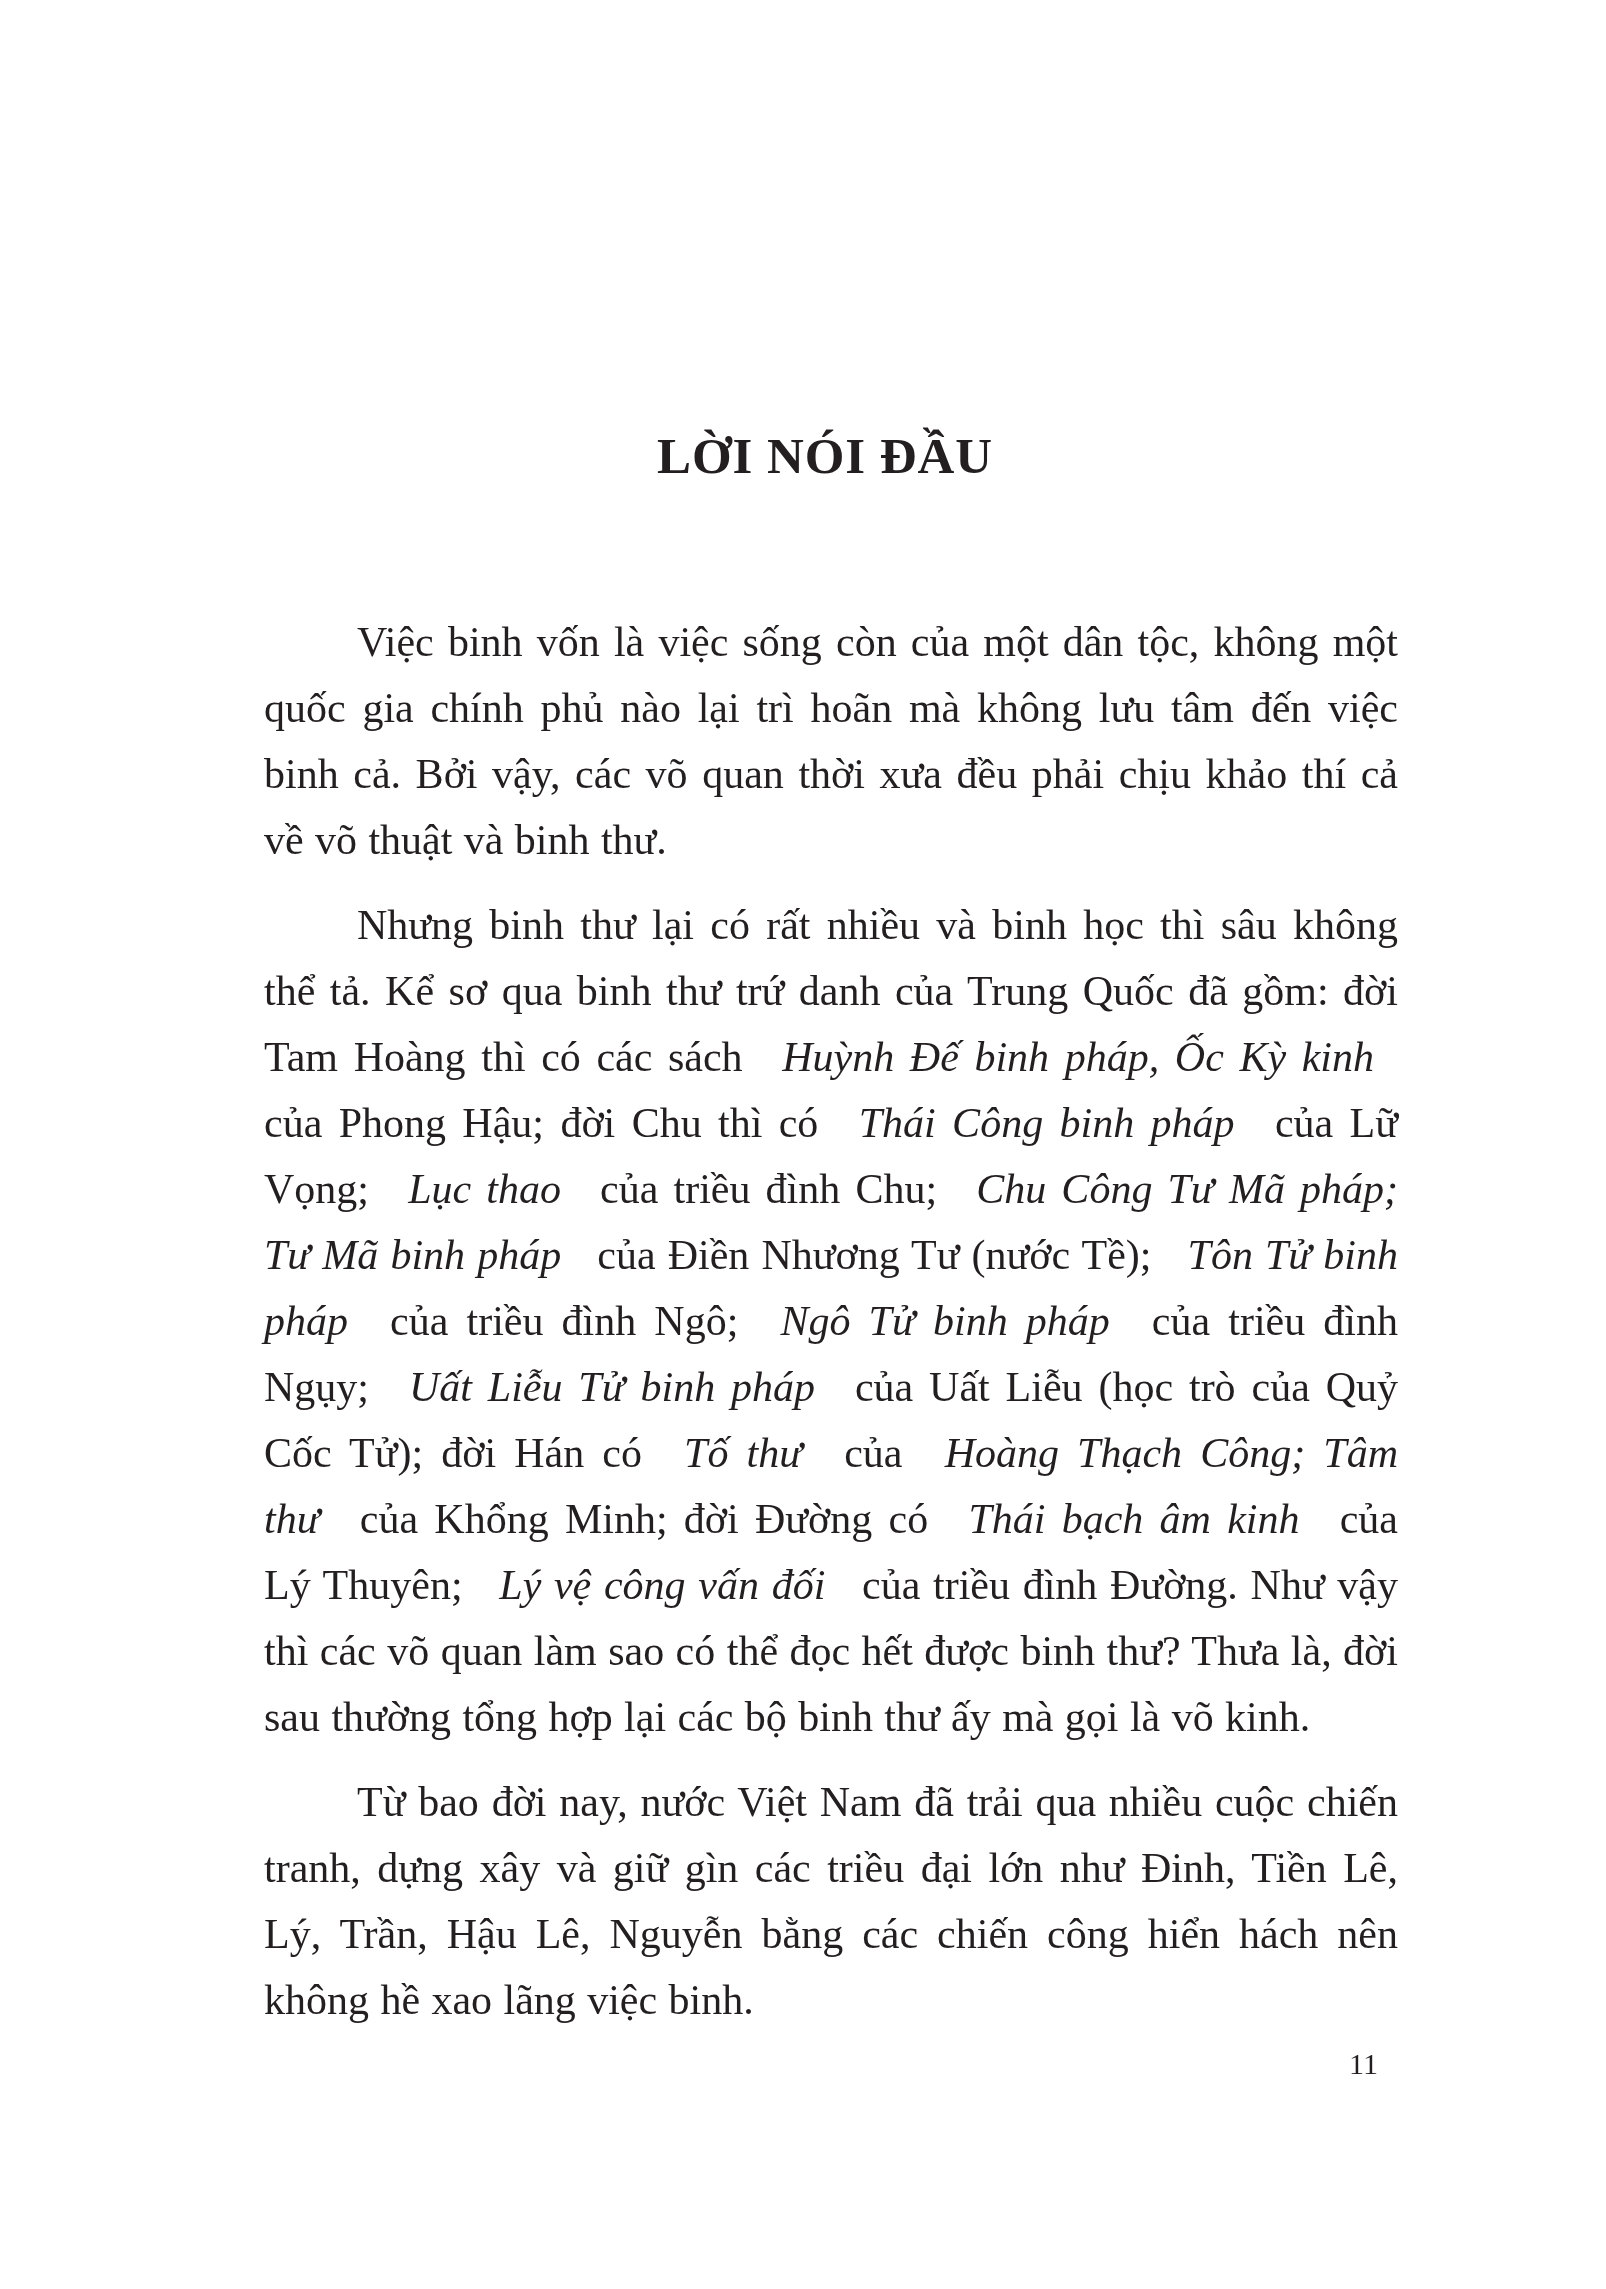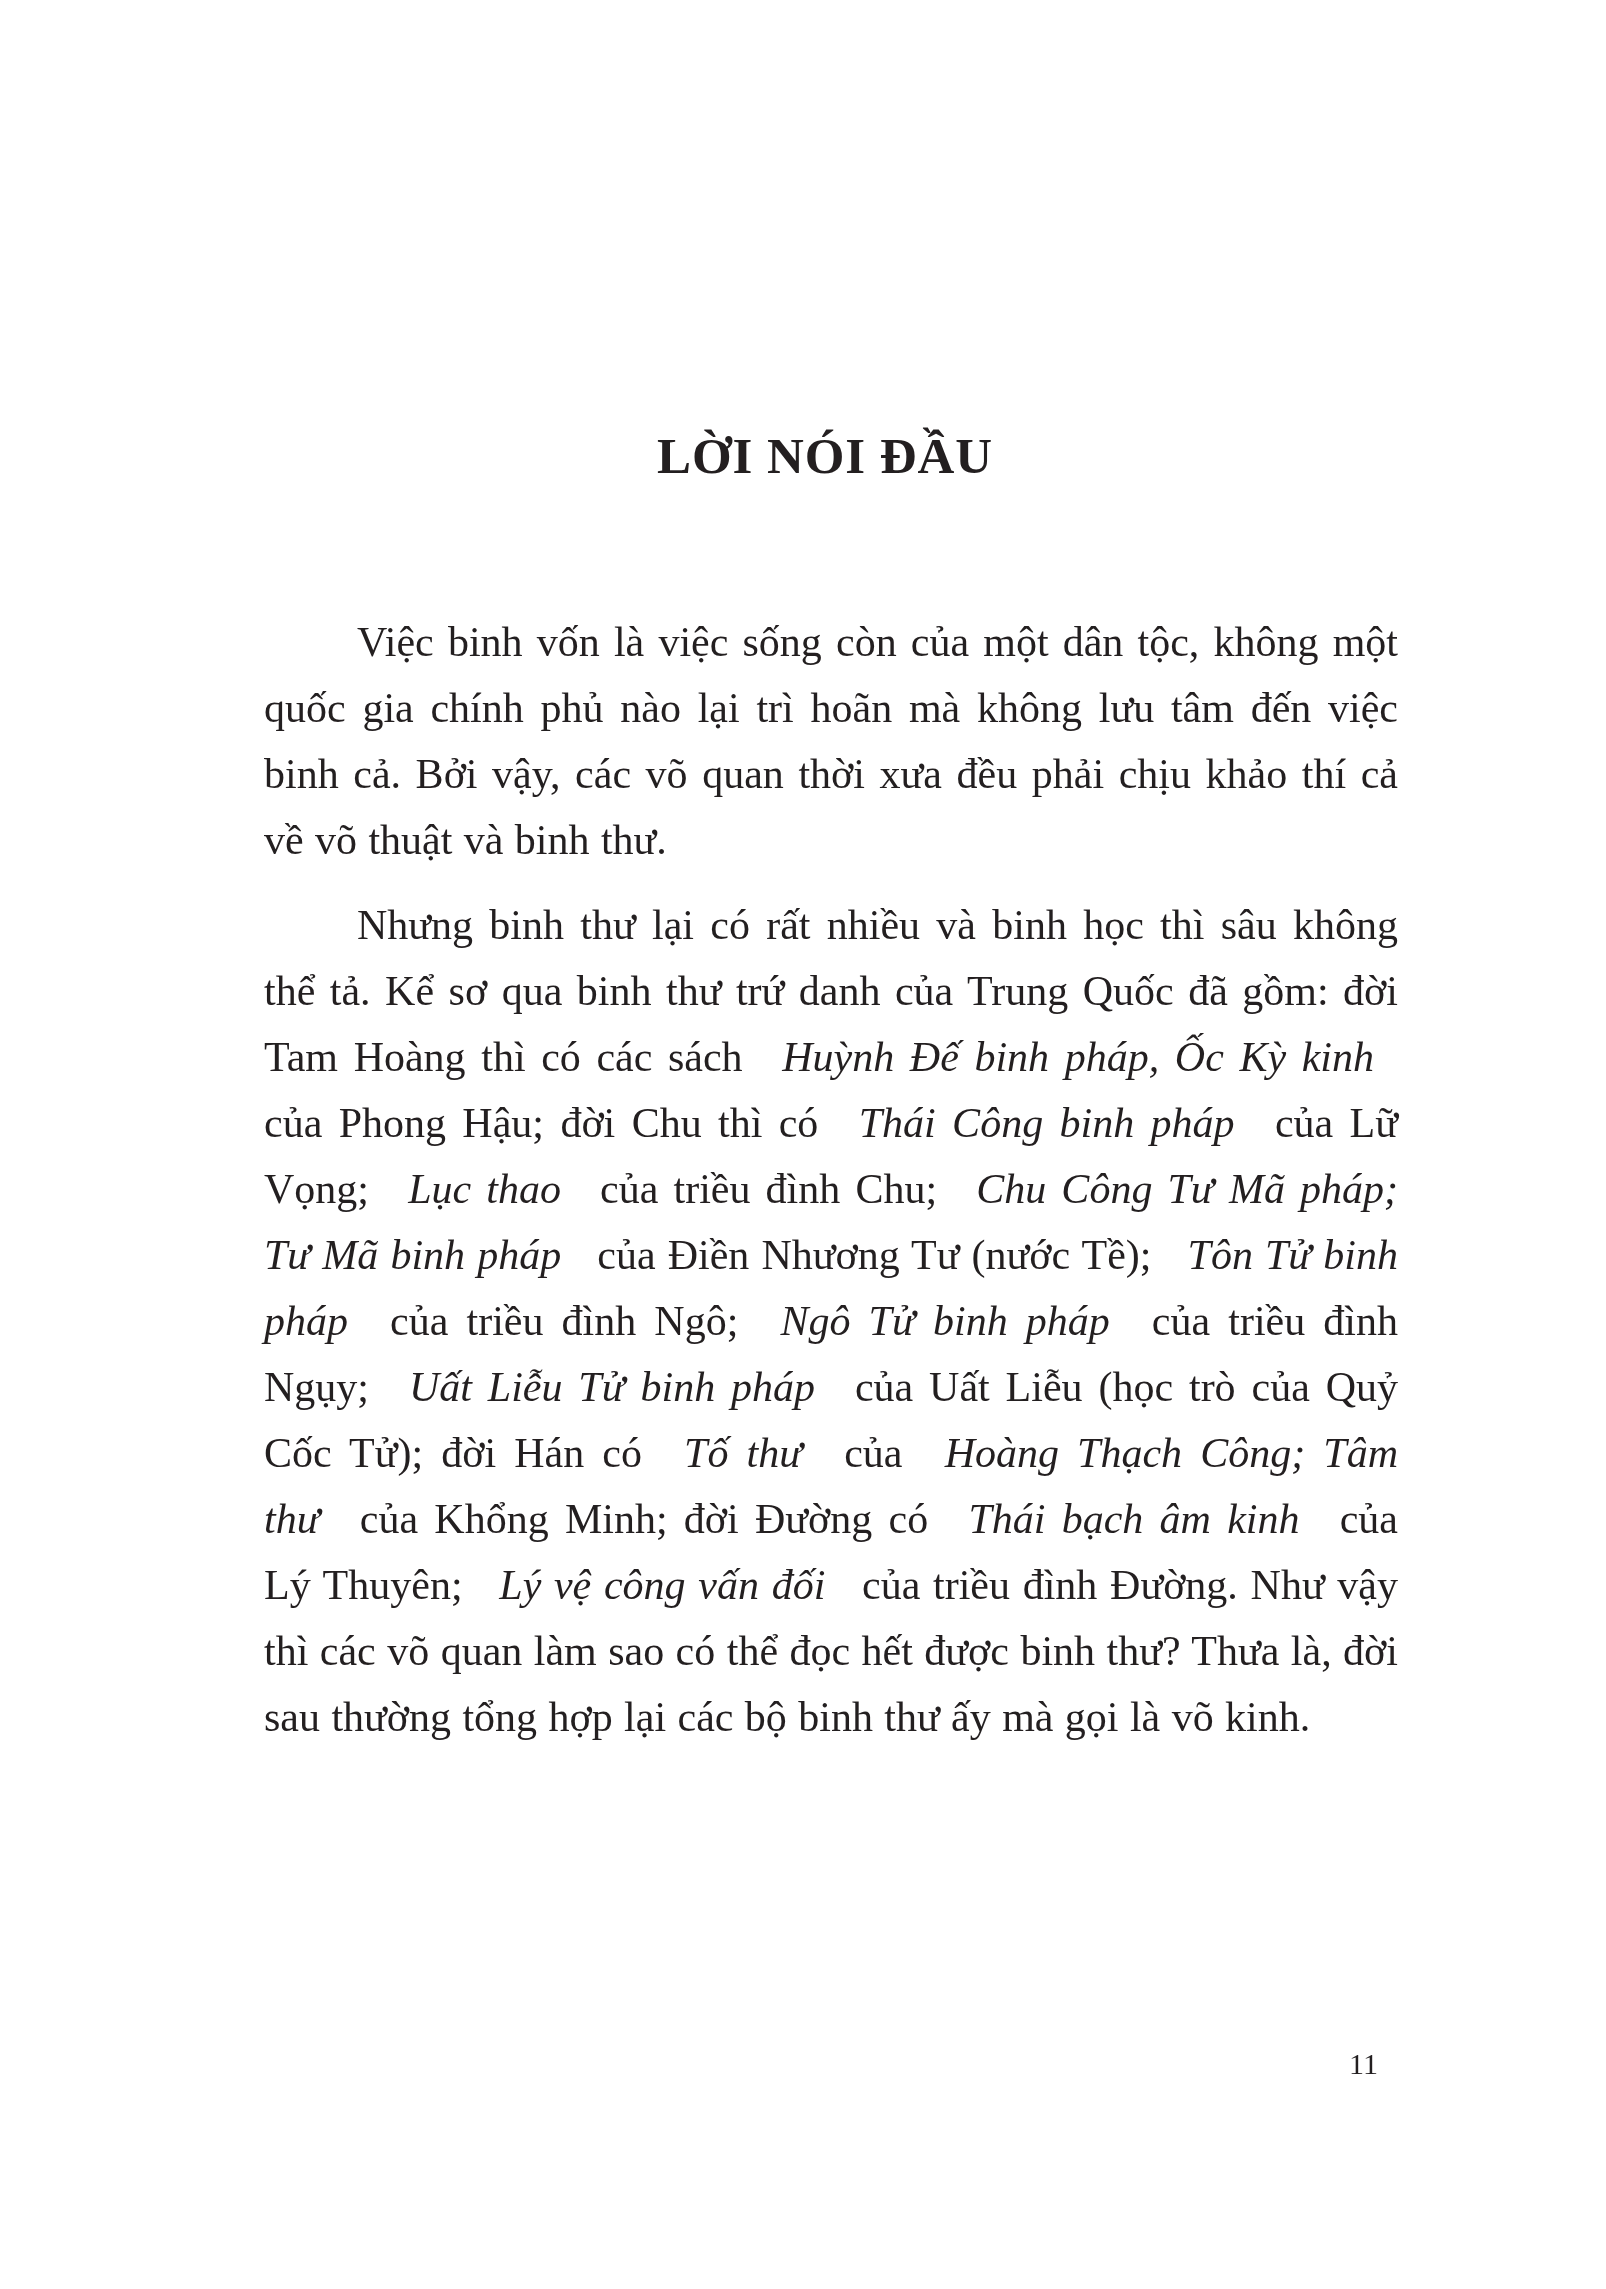--- a/index.html
+++ b/index.html
@@ -53,17 +53,18 @@
 </style>
 </head>
 <body>
 
 <div class="page" style="--ink: #231f20; --paper: #ffffff;">
   <h1 class="title">LỜI NÓI ĐẦU</h1>
 
   <div class="body" id="page-body">
       <p class="para"><span>Việc binh vốn là việc sống còn của một dân tộc, không một quốc gia chính phủ nào lại trì hoãn mà không lưu tâm đến việc binh cả. Bởi vậy, các võ quan thời xưa đều phải chịu khảo thí cả về võ thuật và binh thư.</span></p>
       <p class="para"><span>Nhưng binh thư lại có rất nhiều và binh học thì sâu không thể tả. Kể sơ qua binh thư trứ danh của Trung Quốc đã gồm: đời Tam Hoàng thì có các sách </span><i>Huỳnh Đế binh pháp, Ốc Kỳ kinh</i><span> của Phong Hậu; đời Chu thì có </span><i>Thái Công binh pháp</i><span> của Lữ Vọng; </span><i>Lục thao</i><span> của triều đình Chu; </span><i>Chu Công Tư Mã pháp; Tư Mã binh pháp</i><span> của Điền Nhương Tư (nước Tề); </span><i>Tôn Tử binh pháp</i><span> của triều đình Ngô; </span><i>Ngô Tử binh pháp</i><span> của triều đình Ngụy; </span><i>Uất Liễu Tử binh pháp</i><span> của Uất Liễu (học trò của Quỷ Cốc Tử); đời Hán có </span><i>Tố thư</i><span> của </span><i>Hoàng Thạch Công; Tâm thư</i><span> của Khổng Minh; đời Đường có </span><i>Thái bạch âm kinh</i><span> của Lý Thuyên; </span><i>Lý vệ công vấn đối</i><span> của triều đình Đường. Như vậy thì các võ quan làm sao có thể đọc hết được binh thư? Thưa là, đời sau thường tổng hợp lại các bộ binh thư ấy mà gọi là võ kinh.</span></p>
+      <p class="para"><span>Từ bao đời nay, nước Việt Nam đã trải qua nhiều cuộc chiến tranh, dựng xây và giữ gìn các triều đại lớn như Đinh, Tiền Lê, Lý, Trần, Hậu Lê, Nguyễn bằng các chiến công hiển hách nên không hề xao lãng việc binh.</span></p>
     </div>
 
   <div class="page-number">11</div>
 </div>
 
 
 </body></html>

